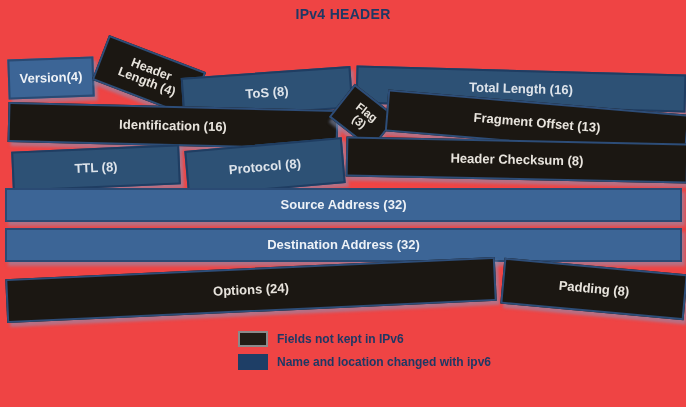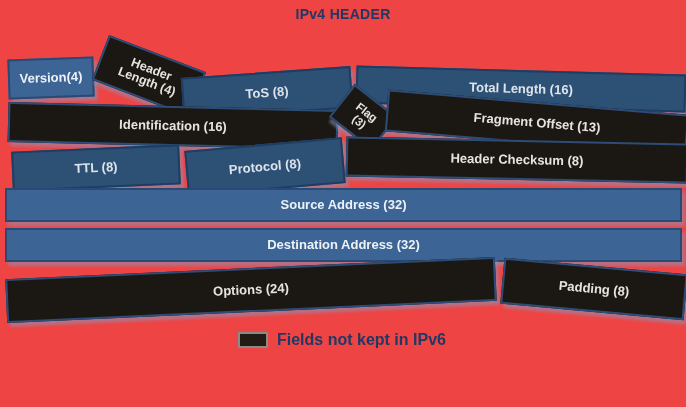--- a/index.html
+++ b/index.html
@@ -20,21 +20,21 @@
   .cat-black{background:#1b1712;color:#e8e4dd;border-color:#2d4d78;}
   .cat-navy{background:#2d5175;color:#dde3ea;border-color:#1f3d62;}
   .cat-light{background:#3c6596;color:#eef2f7;border-color:#2a4a73;}
   .two-line span{display:block;}
   .legend{
     position:absolute;left:238px;top:331px;display:flex;flex-direction:column;gap:7px;
   }
   .legend-row{display:flex;align-items:center;gap:9px;}
   .legend-swatch{width:30px;height:16px;box-sizing:border-box;}
   .legend-swatch.sw0{border:2px solid #8a8a8a;}
-  .legend-label{font-size:16px;font-weight:bold;color:#1f3864;white-space:nowrap;}
+  .legend-label{font-size:12px;font-weight:bold;color:#1f3864;white-space:nowrap;}
 </style>
 </head>
 <body>
 
 <div id="stage">
 
   <div class="title">IPv4 HEADER</div>
 
   <div class="fbox cat-light" style="left:8px;top:58px;width:86px;height:40px;transform:rotate(-2deg);">
       <span>Version(4)</span>
@@ -96,15 +96,19 @@
 
   <div class="fbox cat-black" style="left:502px;top:266px;width:184px;height:46px;transform:rotate(5.2deg);">
       <span>Padding (8)</span>
     </div>
 
   <div class="legend">
     <div class="legend-row">
       <div class="legend-swatch sw0" style="background-color: rgb(34, 28, 21);"></div>
       <div class="legend-label">Fields not kept in IPv6</div>
     </div>
+    <div class="legend-row">
+      <div class="legend-swatch" style="background-color: rgb(30, 62, 102);"></div>
+      <div class="legend-label">Name and location changed with ipv6</div>
+    </div>
   </div>
 
 </div>
 
 </body></html>

